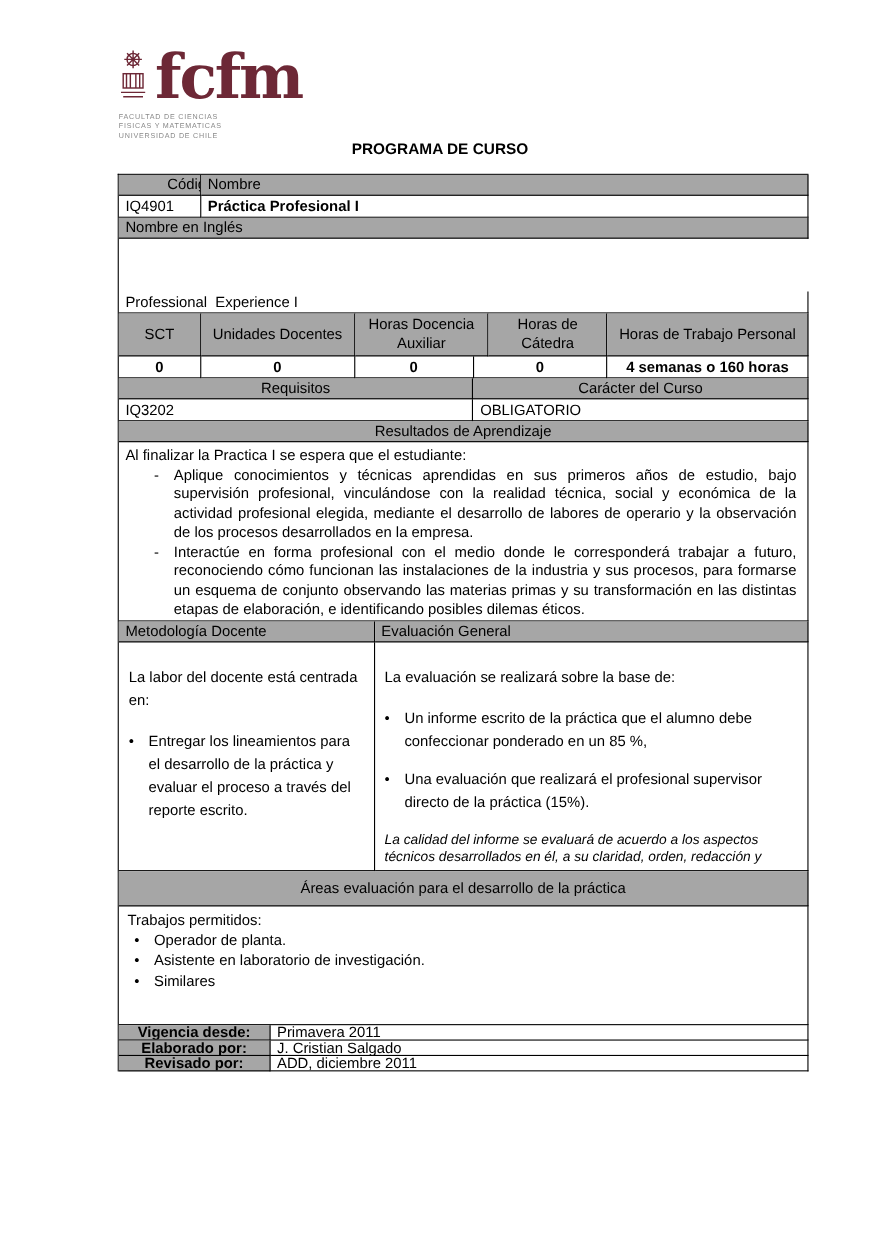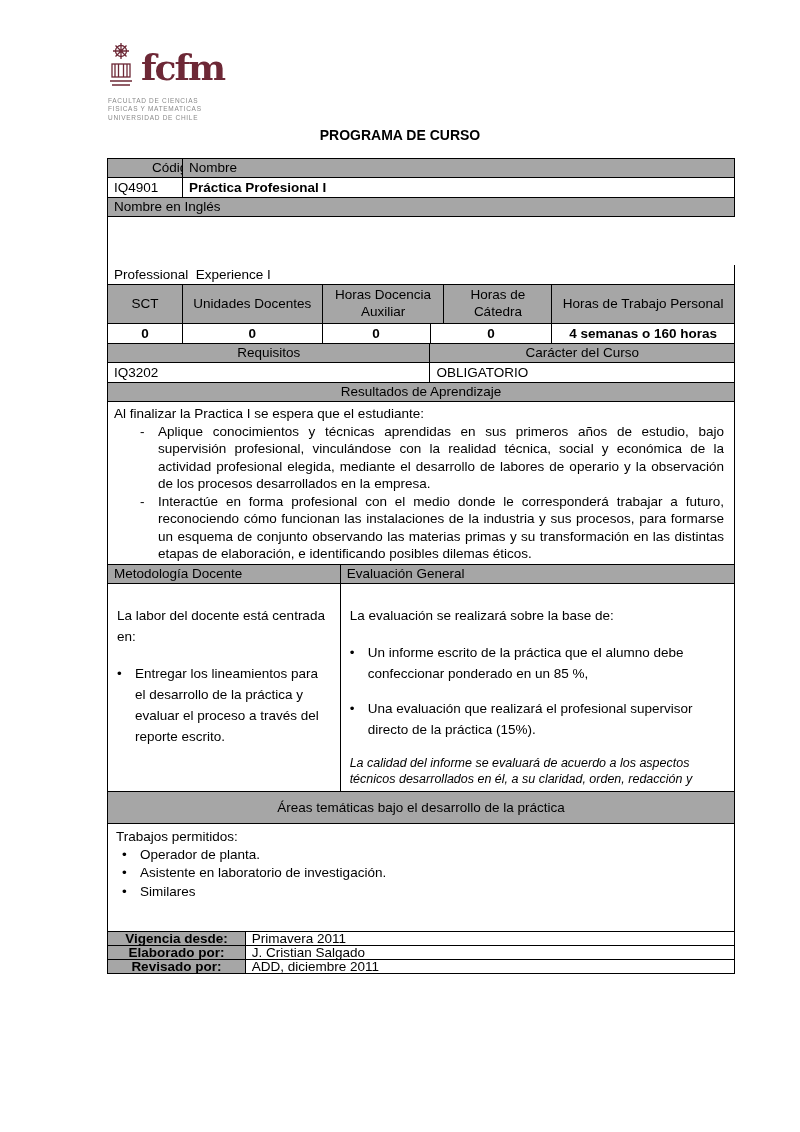--- a/index.html
+++ b/index.html
@@ -3,21 +3,21 @@
 <meta charset="utf-8">
 <style>
   * { margin:0; padding:0; box-sizing:border-box; }
   html,body { background:#ffffff; }
   body { font-family:"Liberation Sans", sans-serif; color:#000; }
   .page { position:relative; width:800px; height:1132px; background:#fff; margin:0 auto; overflow:hidden; }
 
   
   .logo { position:absolute; left:108px; top:42px; }
   .logo-row { display:flex; align-items:center; gap:7px; }
-  .brand { font-family:"DejaVu Serif", serif; font-weight:bold; font-size:36px; line-height:1; letter-spacing:-2px; }
+  .brand { font-family:"DejaVu Serif", serif; font-weight:bold; font-size:56px; line-height:1; letter-spacing:-2px; }
   .logo-caption { margin-top:5px; font-size:6.5px; letter-spacing:0.7px; color:#8a8a8a; line-height:1.3; }
 
   
   .doc-title { position:absolute; top:127px; left:0; width:100%; text-align:center; font-weight:bold; font-size:14px; }
 
   
   .tbl { position:absolute; left:107px; top:158px; width:628px; border-top:1px solid #000; border-left:1px solid #000; font-size:13.5px; line-height:1.3; }
   .row { display:flex; }
   .cell { border-right:1px solid #000; border-bottom:1px solid #000; padding:1px 6px; display:flex; align-items:center; overflow:hidden; }
   .hdr { background:#a6a6a6; }
@@ -153,21 +153,21 @@
         </div>
         <div class="li">
           <span class="mk">•</span>
           <div class="txt">Una evaluación que realizará el profesional supervisor directo de la práctica (15%).</div>
         </div>
         <div class="note">La calidad del informe se evaluará de acuerdo a los aspectos técnicos desarrollados en él, a su claridad, orden, redacción y ortografía.</div>
       </div>
     </div>
 
     <div class="row">
-      <div class="cell hdr center w628 h32" style="background: rgb(166, 166, 166);">Áreas temáticas bajo el desarrollo de la práctica</div>
+      <div class="cell hdr center w628 h32" style="background: rgb(166, 166, 166);">Áreas evaluación para el desarrollo de la práctica</div>
     </div>
     <div class="row">
       <div class="cell block areas-block w628">
         <div class="intro">Trabajos permitidos:</div>
         <div class="li">
           <span class="mk">•</span>
           <div class="txt">Operador de planta.</div>
         </div>
         <div class="li">
           <span class="mk">•</span>

